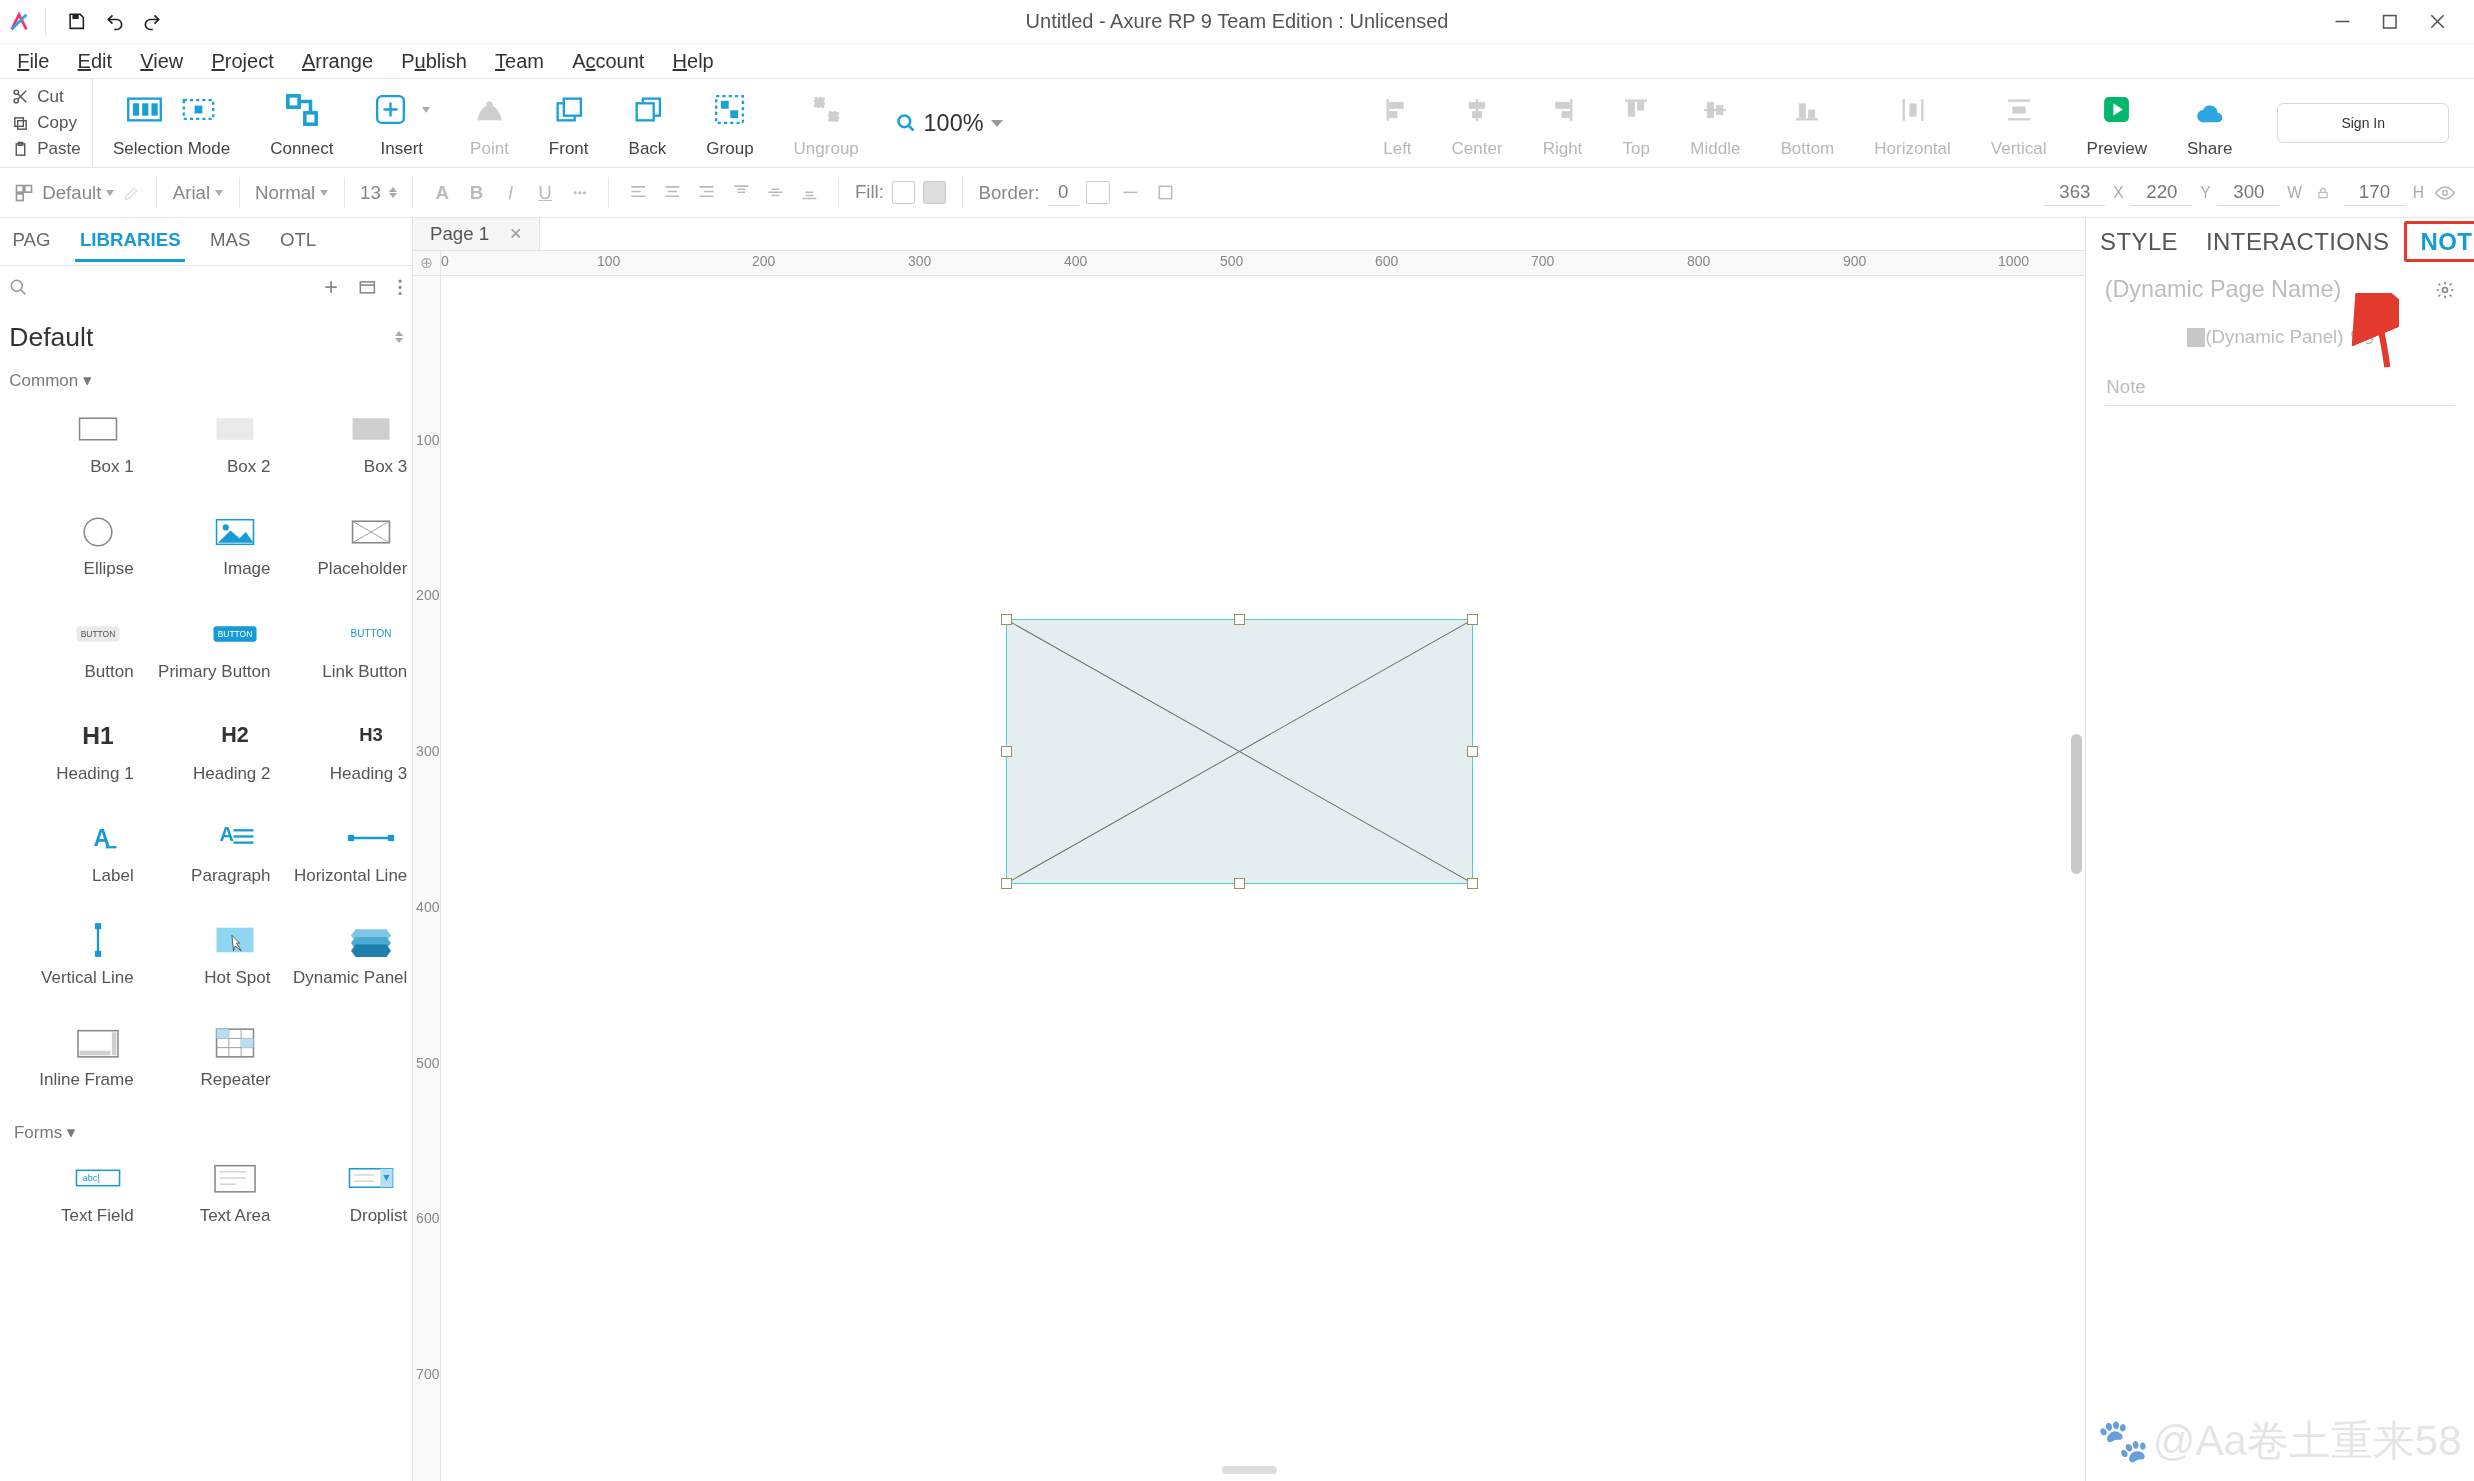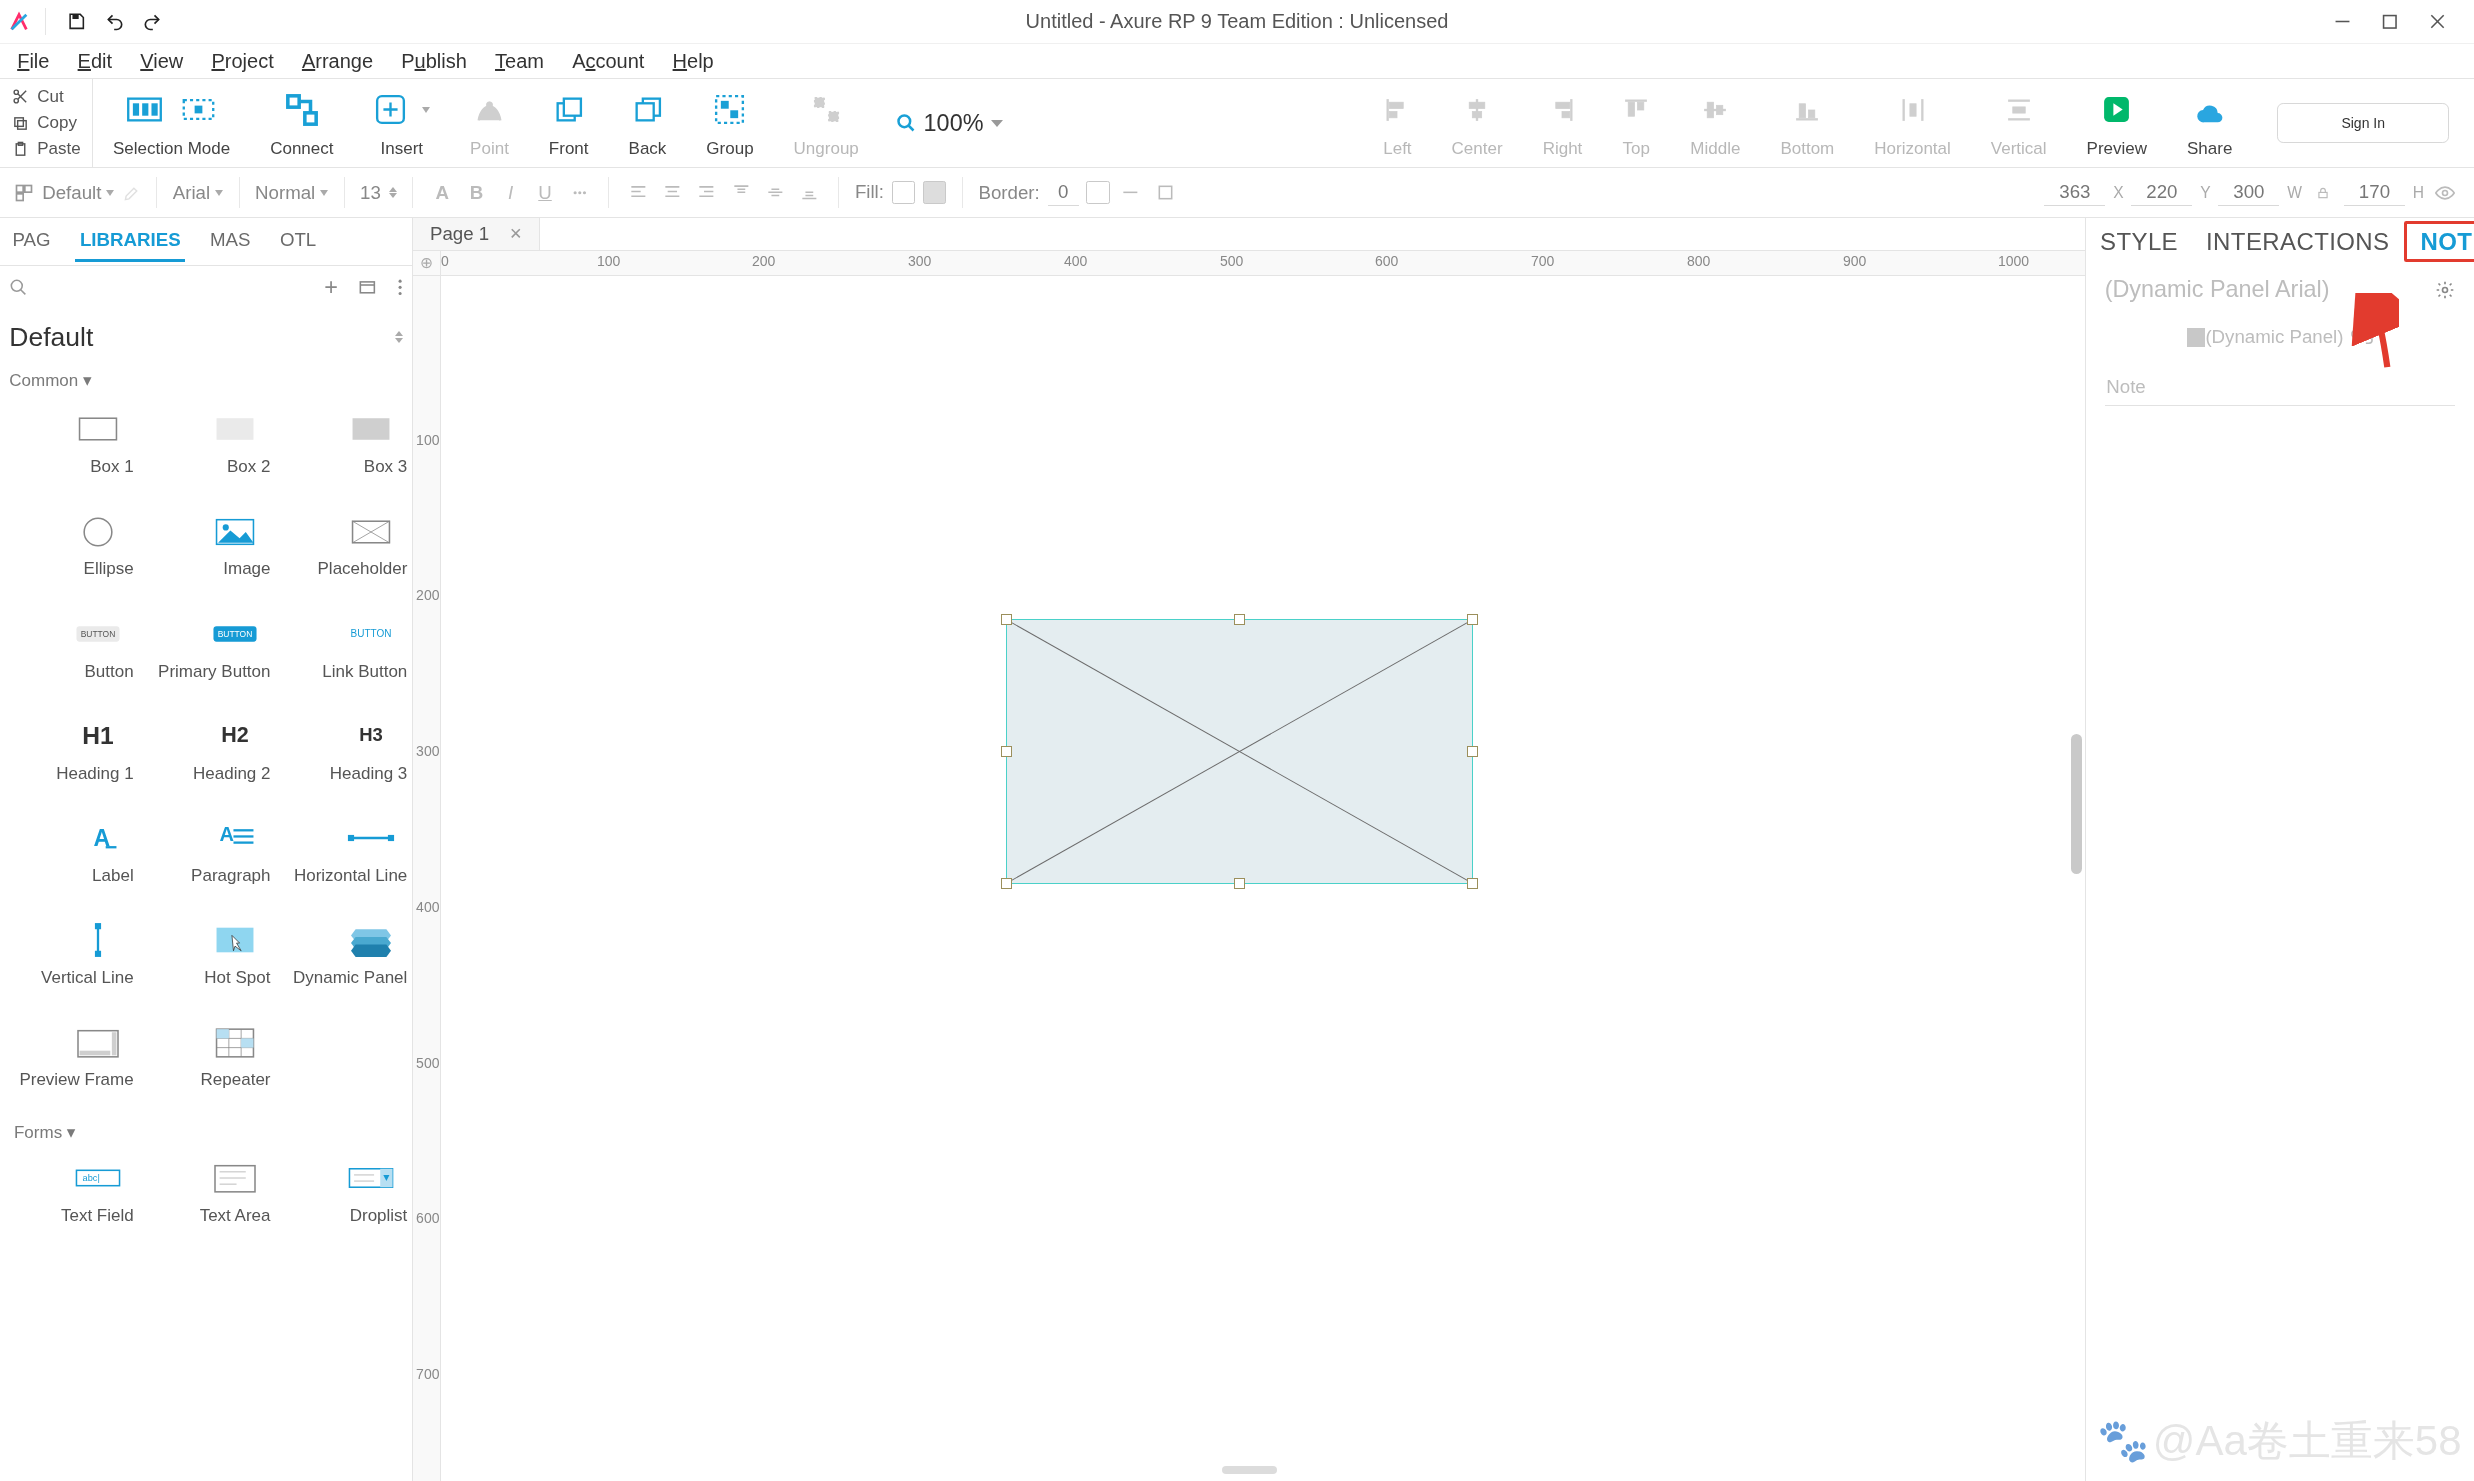--- a/index.html
+++ b/index.html
@@ -756,21 +756,21 @@
             <div>Dynamic Panel</div>
           </div>
           <div class="lib-item">
             <div class="thumb">
               <svg width="72" height="40" viewBox="0 0 92 52">
                 <rect x="20" y="10" width="52" height="34" fill="none" stroke="#888" stroke-width="2"></rect>
                 <rect x="64" y="12" width="6" height="30" fill="#cfcfcf"></rect>
                 <rect x="22" y="36" width="40" height="6" fill="#cfcfcf"></rect>
               </svg>
             </div>
-            <div>Preview Frame</div>
+            <div>Inline Frame</div>
           </div>
           <div class="lib-item">
             <div class="thumb">
               <svg width="72" height="40" viewBox="0 0 92 52">
                 <rect x="22" y="8" width="48" height="36" fill="none" stroke="#888" stroke-width="2"></rect>
                 <line x1="22" y1="20" x2="70" y2="20" stroke="#888"></line>
                 <line x1="22" y1="32" x2="70" y2="32" stroke="#888"></line>
                 <line x1="38" y1="8" x2="38" y2="44" stroke="#888"></line>
                 <line x1="54" y1="8" x2="54" y2="44" stroke="#888"></line>
                 <rect x="22" y="8" width="16" height="12" fill="#b7dff2"></rect>
@@ -875,21 +875,21 @@
   </div>
 
   <div class="rightcol">
     <div class="rtabs">
       <span class="rtab">STYLE</span>
       <span class="rtab">INTERACTIONS</span>
       <span class="rtab hl active">NOTES</span>
     </div>
     <div class="rpanel">
       <div class="rtitle">
-        <span>(Dynamic Panel Arial)</span>
+        <span>(Dynamic Page Name)</span>
         <span class="ico">
             <svg width="20" height="20" viewBox="0 0 24 24" fill="none" stroke="#888" stroke-width="2">
               <circle cx="12" cy="12" r="3"></circle>
               <path d="M12 2v3M12 19v3M4.2 4.2l2.1 2.1M17.7 17.7l2.1 2.1M2 12h3M19 12h3M4.2 19.8l2.1-2.1M17.7 6.3l2.1-2.1"></path>
             </svg>
           </span>
       </div>
       <svg class="arrow-anno" width="70" height="86" viewBox="0 0 90 110">
           <defs>
             <marker id="ah" markerWidth="12" markerHeight="12" refX="6" refY="6" orient="auto">

